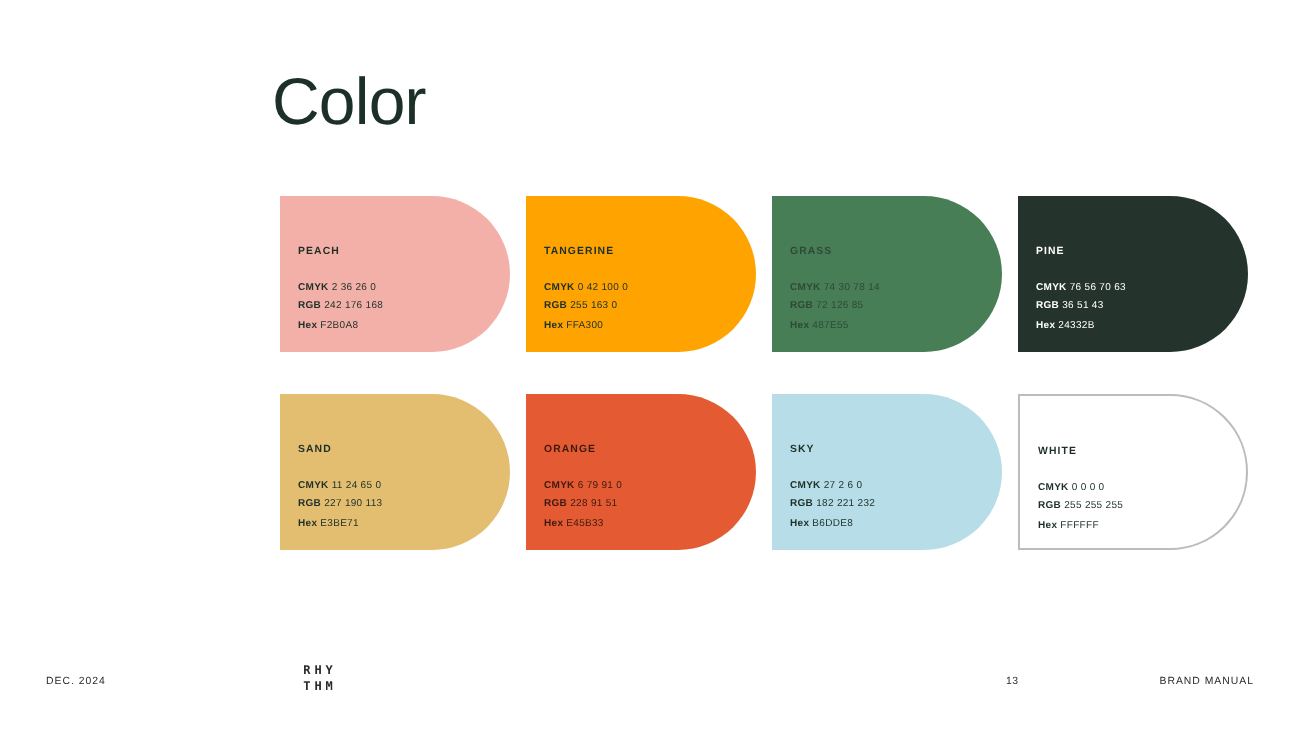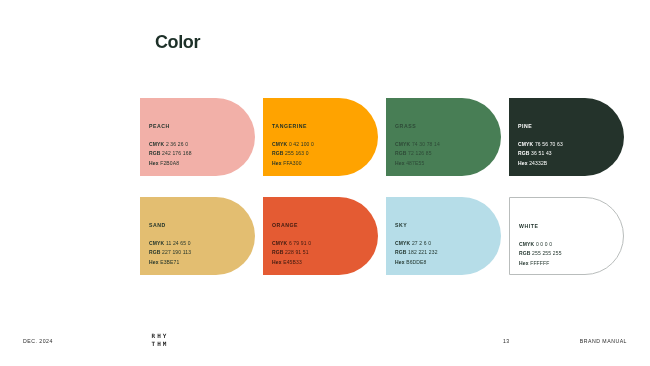--- a/index.html
+++ b/index.html
@@ -18,24 +18,24 @@
 
   .slide {
     position: absolute;
     inset: 0;
     background: #ffffff;
   }
 
   
   .page-title {
     position: absolute;
-    left: 155px;
+    left: 136px;
     top: 32px;
-    font-size: 18px;
-    font-weight: 700;
+    font-size: 33px;
+    font-weight: 400;
     letter-spacing: -0.4px;
     color: #1d3028;
   }
 
   
   .swatch-grid {
     position: absolute;
     left: 140px;
     top: 98px;
     width: 500px;

